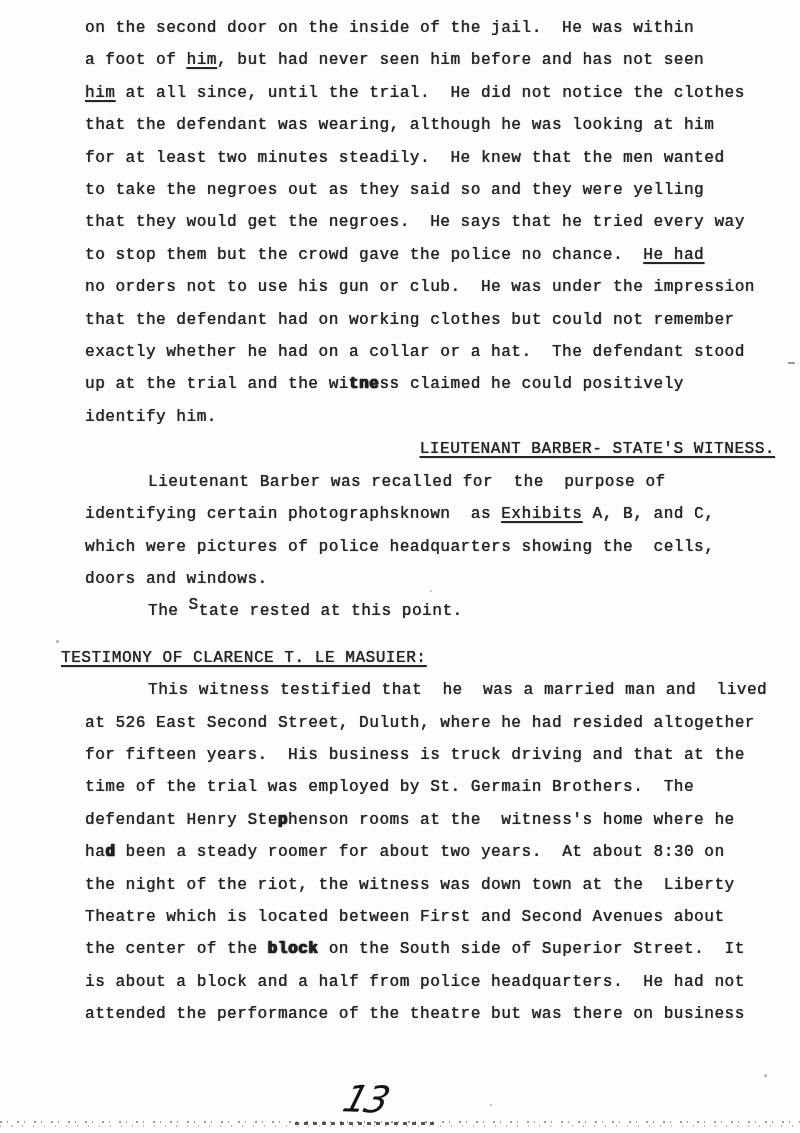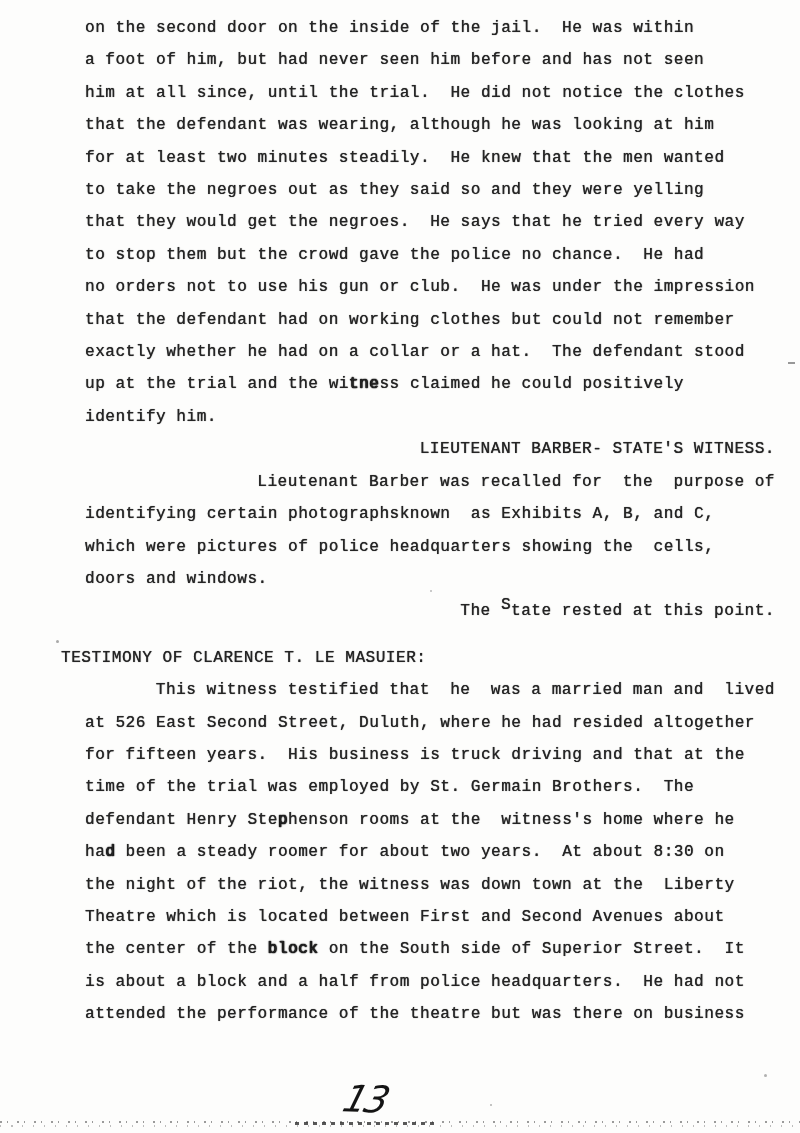--- a/index.html
+++ b/index.html
@@ -14,30 +14,31 @@
     position:absolute;
     left:85px;top:12px;width:690px;
     font-size:16px;
     line-height:32.4px;
     letter-spacing:0.55px;
     color:#242424;
     white-space:pre;
     text-shadow:0 0 0.7px rgba(25,25,25,.8),0.5px 0.3px 0.7px rgba(25,25,25,.35);
   }
   .line{min-height:32.4px;}
-  .line.para{padding-left:63px;text-align:right;}
+  .line.para{padding-left:63px;}
   .line.head-center{padding-left:90px;text-align:right;}
   .line.head-left{margin-left:-24px;padding-top:14px;}
   .u{
+    text-decoration:underline;
     text-decoration-thickness:1.5px;
     text-underline-offset:3px;
     text-decoration-color:rgba(35,35,35,.9);
   }
   .b{
-    font-weight:400;
+    font-weight:700;
     text-shadow:0 0 1.5px #000,0.6px 0.4px 1px #000, -0.4px 0 0.8px #000;
   }
   .r{position:relative;top:-6px;}
   .pagenum{
     position:absolute;
     left:344px;top:1078px;
     font-family:"DejaVu Sans",sans-serif;
     font-style:italic;
     font-size:37px;
     font-weight:500;

